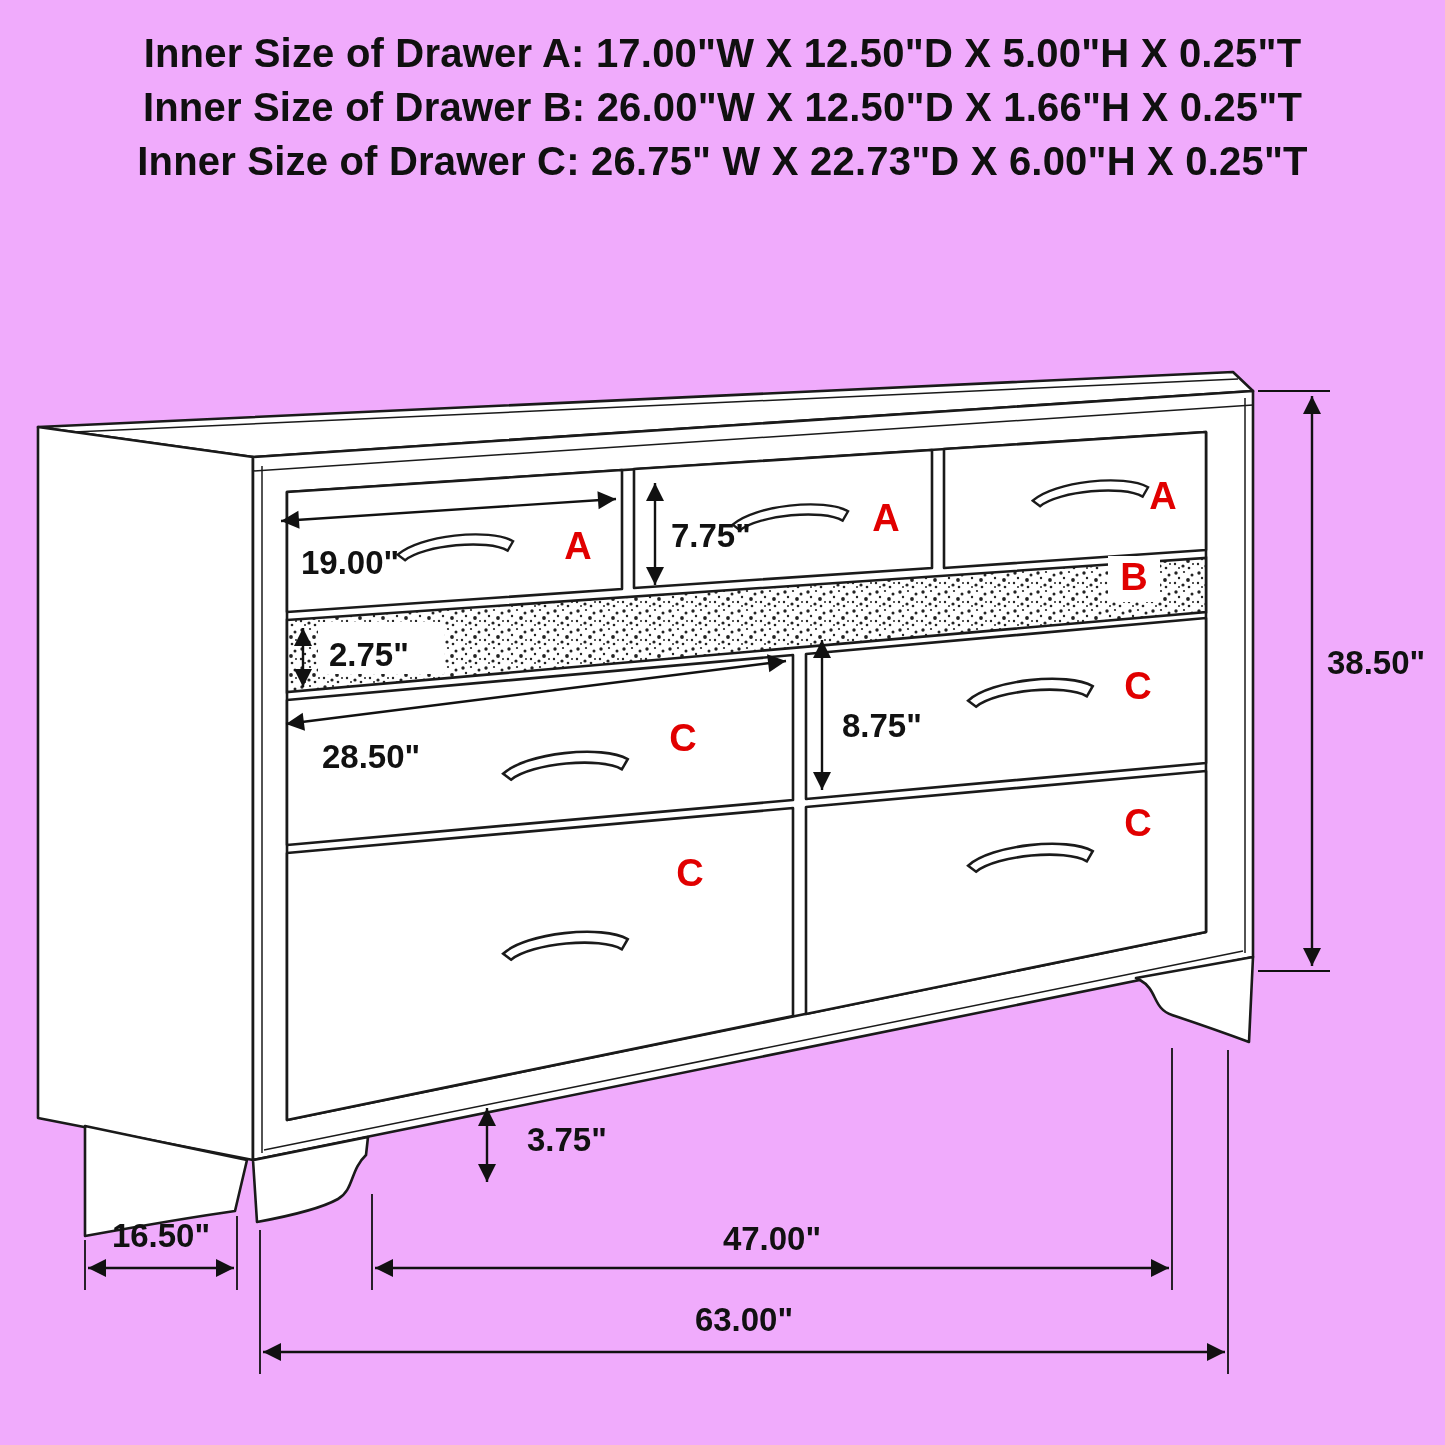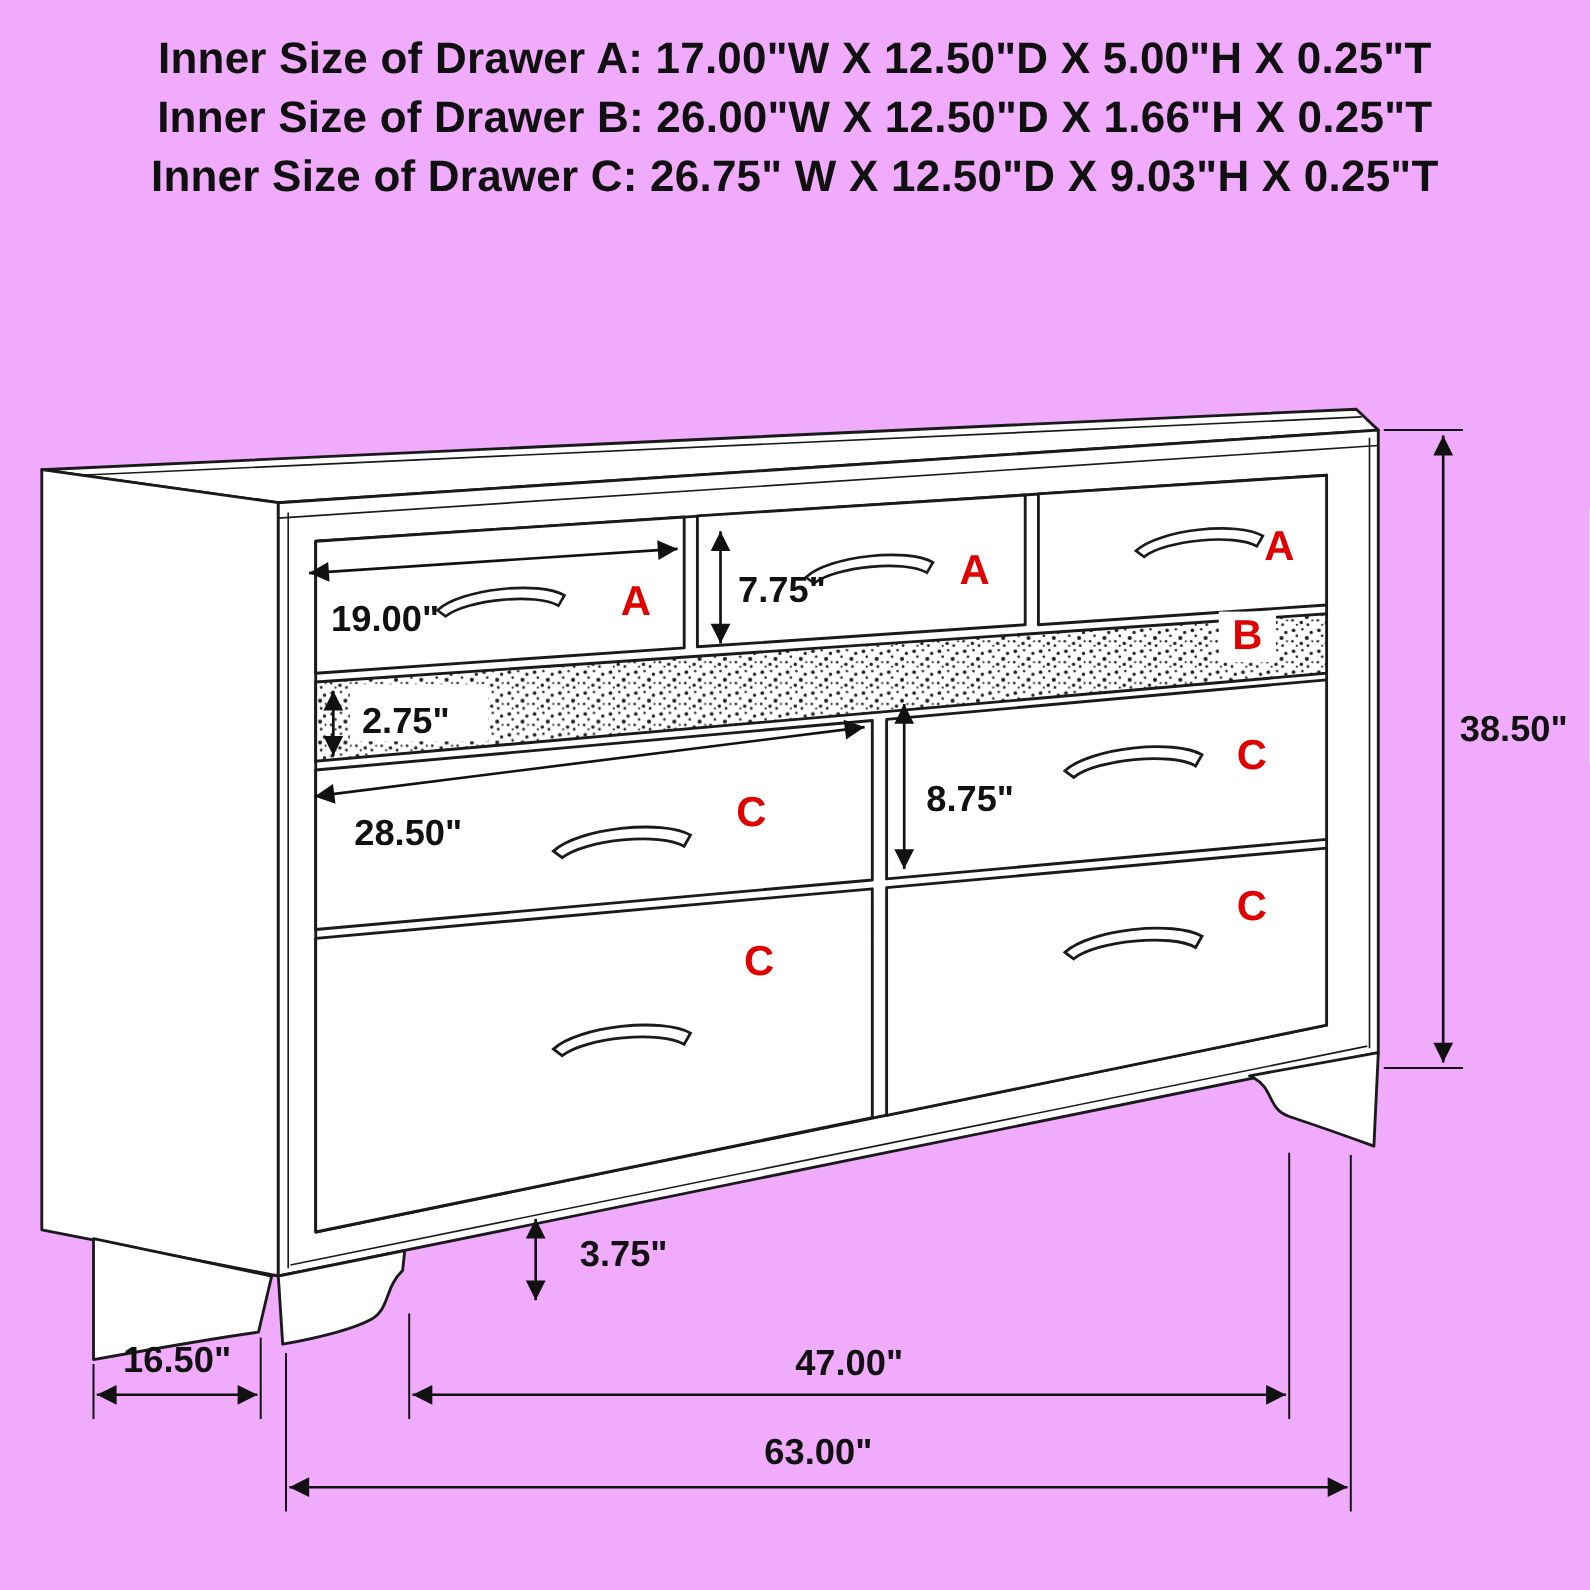--- a/index.html
+++ b/index.html
@@ -19,21 +19,21 @@
   .red{font-family:"Liberation Sans",sans-serif;font-weight:bold;font-size:38px;fill:#e10000;text-anchor:middle;}
 </style>
 </head>
 <body>
 
 <div class="page">
 
   <div class="header">
     <div>Inner Size of Drawer A: 17.00"W X 12.50"D X 5.00"H X 0.25"T</div>
     <div>Inner Size of Drawer B: 26.00"W X 12.50"D X 1.66"H X 0.25"T</div>
-    <div>Inner Size of Drawer C: 26.75" W X 12.50"D X 9.03"H X 0.25"T</div>
+    <div>Inner Size of Drawer C: 26.75" W X 22.73"D X 6.00"H X 0.25"T</div>
   </div>
 
   <svg width="1445" height="1445" viewBox="0 0 1445 1445">
     <defs>
       <marker id="arr" viewBox="0 0 12 12" refX="11" refY="6" markerWidth="9" markerHeight="9" orient="auto-start-reverse">
         <path d="M1,1 L11,6 L1,11 Z" fill="#111"></path>
       </marker>
       <pattern id="sparkle" width="23" height="19" patternUnits="userSpaceOnUse">
         <rect width="23" height="19" fill="#ffffff"></rect>
         <g fill="#222">

